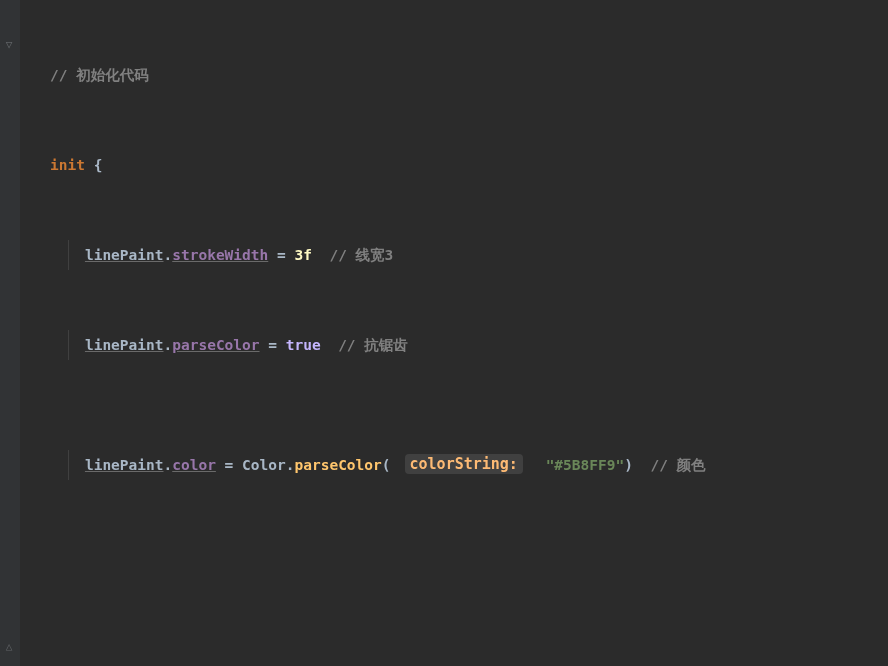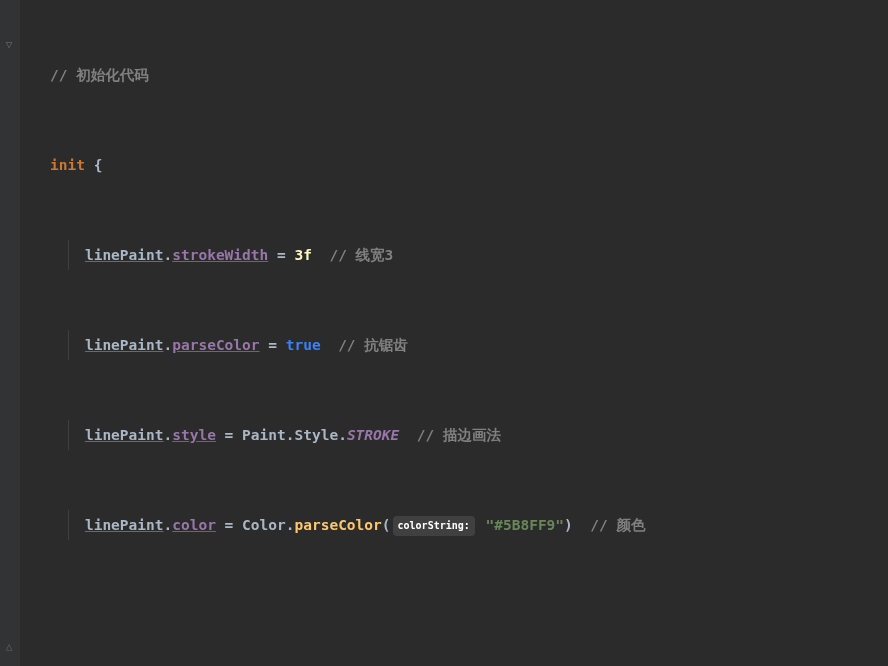--- a/index.html
+++ b/index.html
@@ -42,33 +42,33 @@
     border-left: 1px solid #404040;
   }
   .ig1 { left: 43px; }
   
   .cmt { color: #808080; }
   .kw  { color: #cc7832; }
   .idU { color: #a9b7c6; text-decoration: underline; text-decoration-color: #6a6a6a; }
   .purU{ color: #9876aa; text-decoration: underline; text-decoration-color: #6a6a6a; }
   .pun { color: #a9b7c6; }
   .num { color: #fef9c3; }
-  .boo { color: #3b82f6; }
+  .boo { color: #c4b5fd; }
   .cls { color: #a9b7c6; }
   .fn  { color: #ffc66d; }
   .str { color: #6a8759; }
   .brace { color: #a9b7c6; }
   .hint-pill {
     display: inline-block;
     background: #404040;
-    color: #ffffff;
+    color: #fdba74;
     border-radius: 4px;
     padding: 0 5px;
-    margin: 0 2px;
-    font-size: 10px;
+    margin: 0 14px;
+    font-size: 15px;
     line-height: 20px;
     vertical-align: 1px;
   }
   .const { color: #9876aa; font-style: italic; }
 </style>
 </head>
 <body>
 
 <div class="gutter">
   <div class="gutter-mark" style="top:39px">▽</div>
@@ -78,21 +78,20 @@
 <div class="code-area">
 
 <div class="line"><span class="cmt">// 初始化代码</span></div>
 
 <div class="line"><span class="kw">init</span><span class="brace"> {</span></div>
 
 <div class="line"><span class="indent-guide ig1"></span>    <span class="idU">linePaint</span><span class="pun">.</span><span class="purU">strokeWidth</span><span class="pun"> = </span><span class="num">3f</span>  <span class="cmt">// 线宽3</span></div>
 
 <div class="line"><span class="indent-guide ig1"></span>    <span class="idU">linePaint</span><span class="pun">.</span><span class="purU">parseColor</span><span class="pun"> = </span><span class="boo">true</span>  <span class="cmt">// 抗锯齿</span></div>
 
-<div class="line"><span class="indent-guide ig1"></span>    <span class="idU">linePaint</span><span class="pun">.</span><span class="purU">style</span><span class="pun"> = </span><span class="cls">Paint</span><span class="pun">.</span><span class="cls">Style</span><span class="pun">.</span><span class="const">STROKE</span>  <span class="cmt">// 描边画法</span></div>
 
 <div class="line"><span class="indent-guide ig1"></span>    <span class="idU">linePaint</span><span class="pun">.</span><span class="purU">color</span><span class="pun"> = </span><span class="cls">Color</span><span class="pun">.</span><span class="fn">parseColor</span><span class="pun">(</span><span class="hint-pill">colorString:</span> <span class="str">"#5B8FF9"</span><span class="pun">)</span>  <span class="cmt">// 颜色</span></div>
 
 
 
 
 
 
 
 

